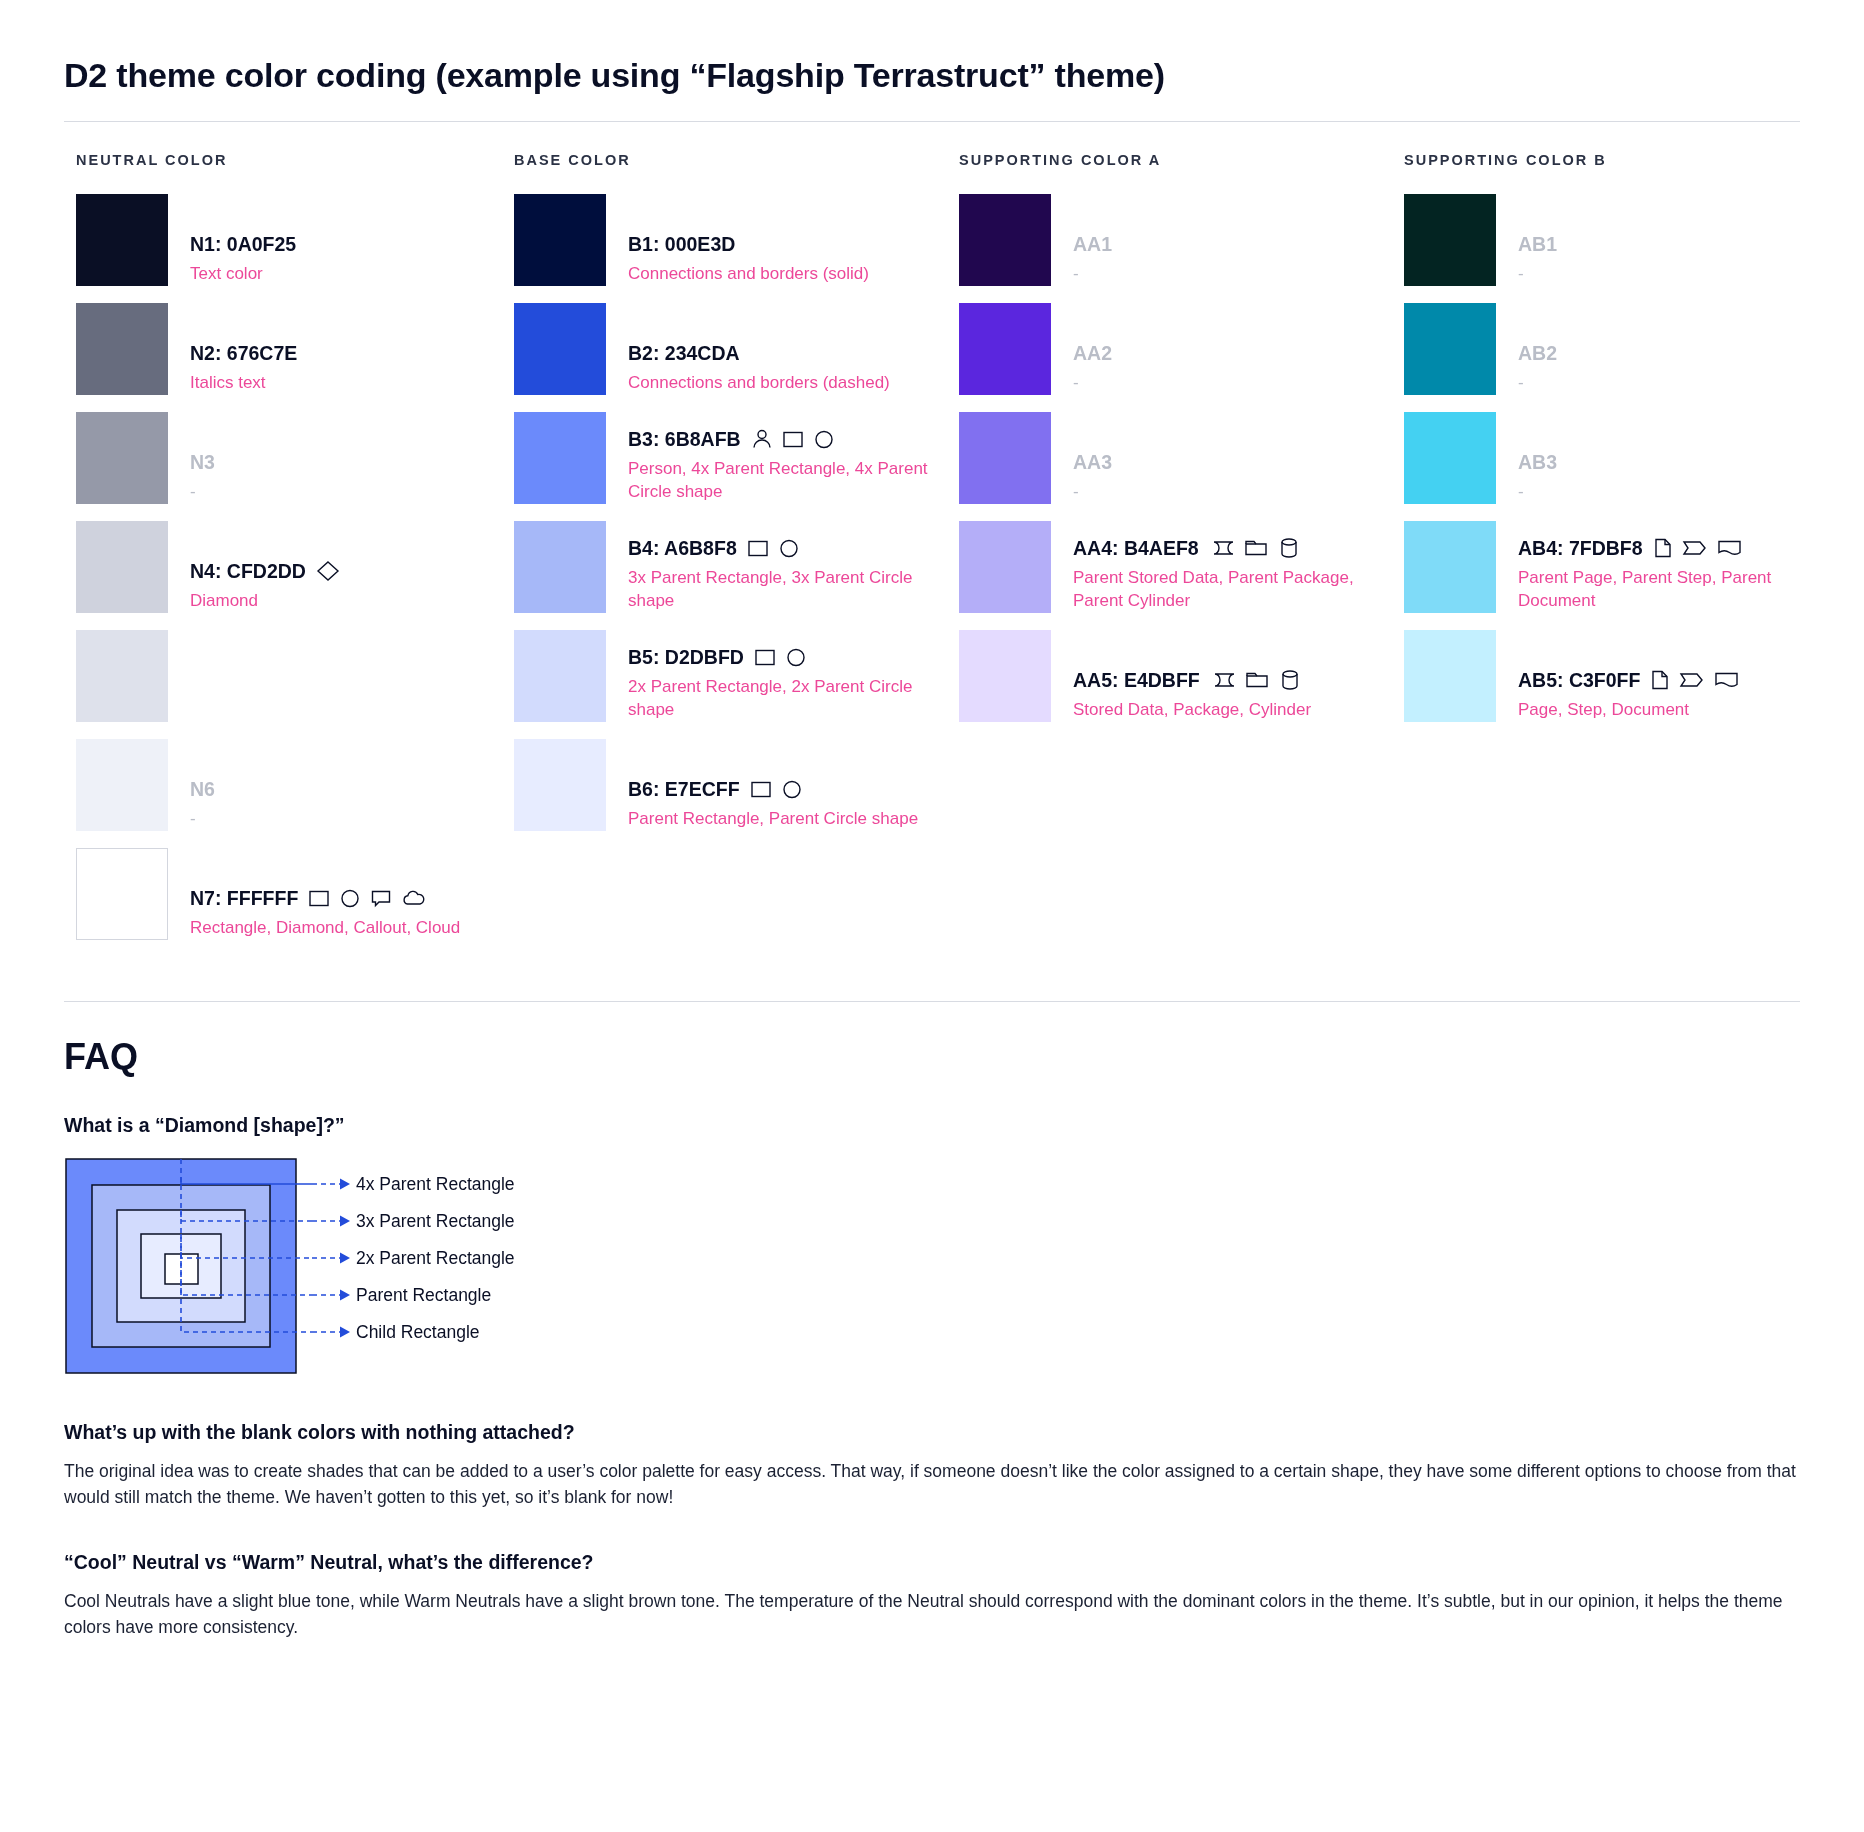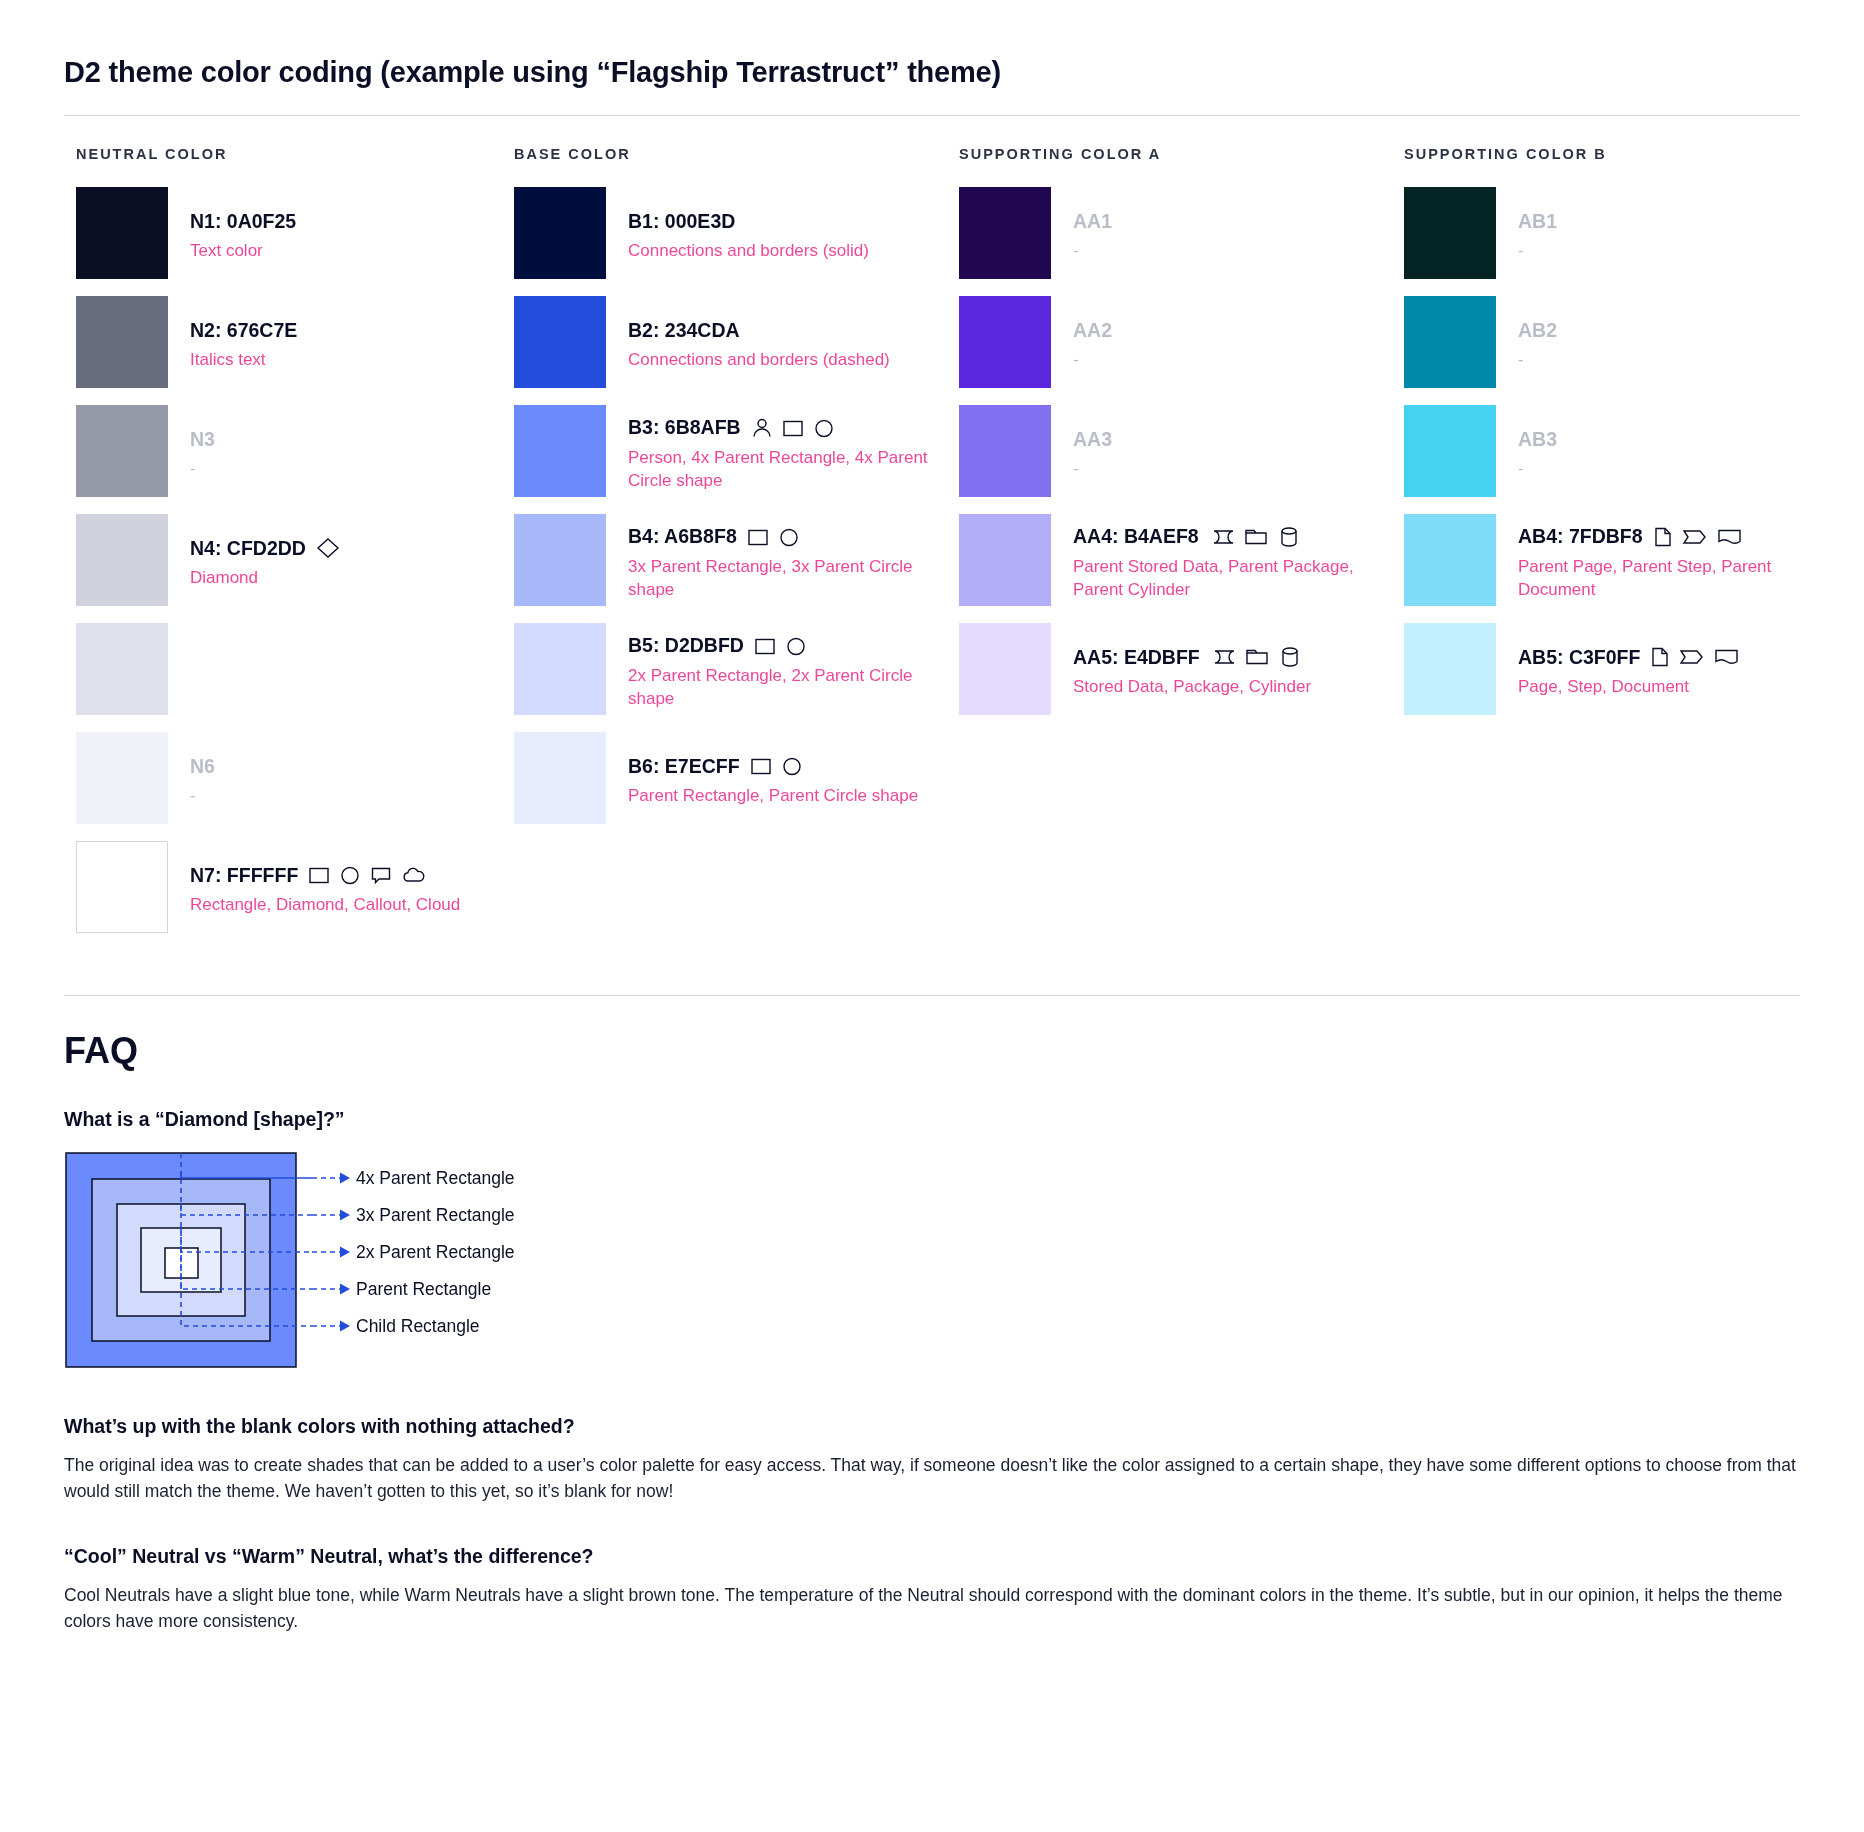--- a/index.html
+++ b/index.html
@@ -9,21 +9,21 @@
     font-family: "Liberation Sans", sans-serif;
     color: #0A0F25;
   }
   .page {
     width: 1864px;
     min-height: 1832px;
     padding: 56px 64px 40px 64px;
     background: #ffffff;
   }
   h1.title {
-    font-size: 29px;
+    font-size: 34px;
     font-weight: bold;
     letter-spacing: -0.2px;
     margin: 0 0 26px 0;
     color: #0A0F25;
   }
   .rule {
     height: 1px;
     background: #d8dbe2;
     width: 100%;
     margin: 0 0 30px 0;
@@ -44,21 +44,21 @@
     font-size: 14.5px;
     font-weight: bold;
     letter-spacing: 2.0px;
     color: #2b3245;
     margin-bottom: 24px;
     text-transform: uppercase;
   }
 
   .swatch-row {
     display: flex;
-    align-items: center;
+    align-items: flex-end;
     margin-bottom: 15px;
     min-height: 94px;
   }
   .swatch {
     width: 92px;
     height: 92px;
     flex: 0 0 92px;
     margin-right: 22px;
   }
   .swatch.bordered { border: 1px solid #d3d6de; }

